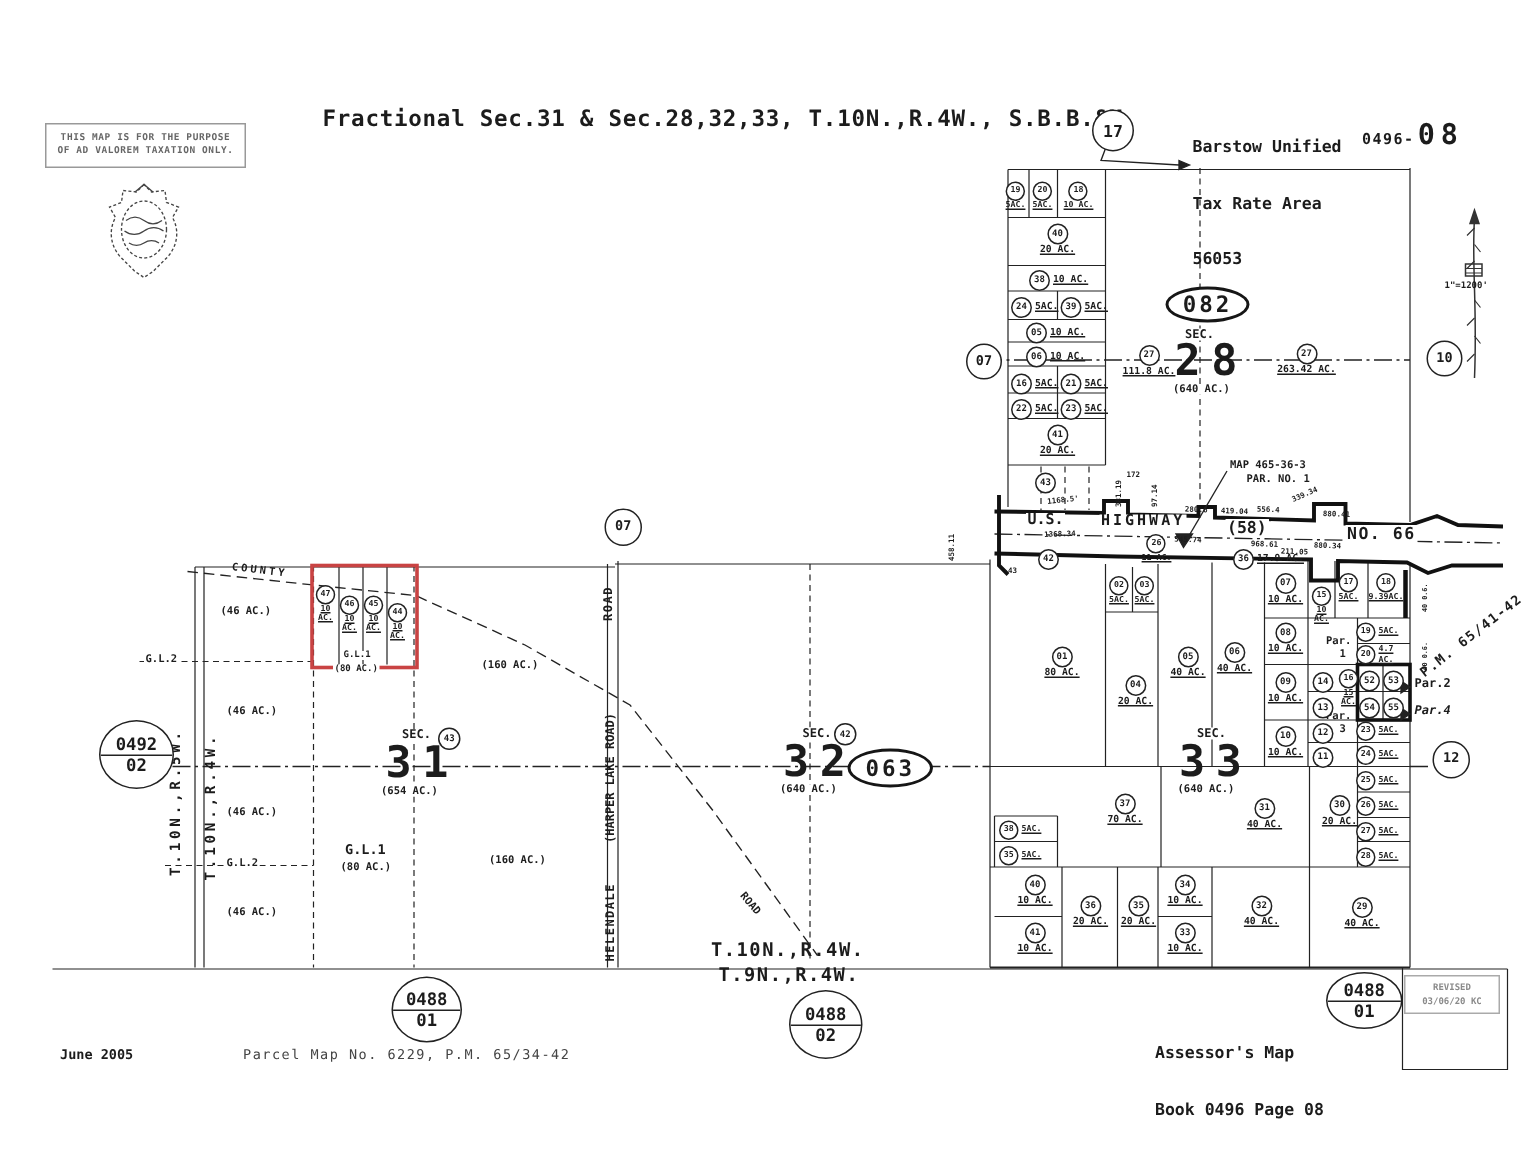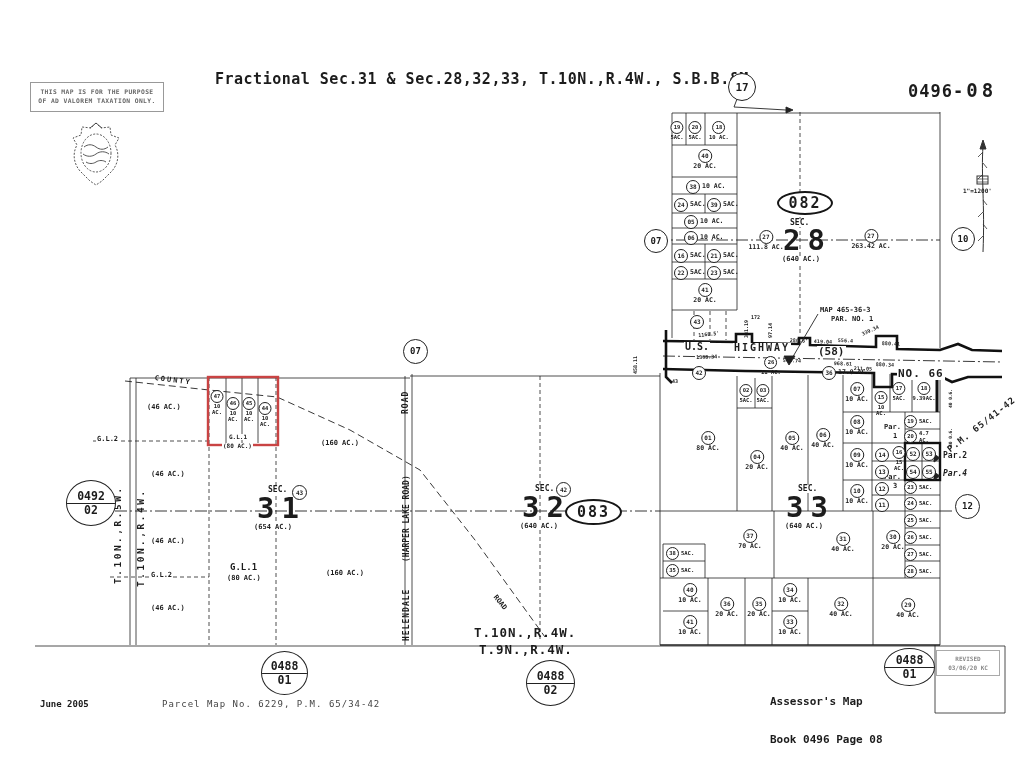--- a/index.html
+++ b/index.html
@@ -12,38 +12,38 @@
   .s8{font-size:8px}.s9{font-size:9px}.s10{font-size:10px}.s11{font-size:11px}
   .s12{font-size:12.5px;letter-spacing:1px}
   .vt{font-size:9.5px;letter-spacing:2.5px}
   .big{font-size:29px;letter-spacing:7px;line-height:1;}
   .bg{background:#fff;padding:0 1px;}
   .ls1{letter-spacing:1px}.ls2{letter-spacing:2px}
   .pl{position:absolute;display:flex;gap:2px;align-items:center;}
   .ps{flex-direction:column;align-items:center;transform:translateX(-50%);gap:0;}
   .cn{display:inline-flex;align-items:center;justify-content:center;width:12px;height:12px;
       border:1px solid #222;border-radius:50%;font-size:6px;font-weight:bold;background:#fff;flex:none;line-height:1;}
-  .pt{font-size:6.5px;font-weight:bold;text-align:center;line-height:1.12;white-space:pre;}
+  .pt{font-size:6.5px;font-weight:bold;text-align:center;line-height:1.12;white-space:pre;text-decoration:underline;}
   .sm .cn{width:11px;height:11px;font-size:5.5px}
   .sm .pt{font-size:5.5px}
   .cbig{position:absolute;border:1.3px solid #222;border-radius:50%;display:flex;align-items:center;
         justify-content:center;font-weight:bold;background:#fff;line-height:1;}
   .eref{position:absolute;border:2.2px solid #161616;border-radius:50%;display:flex;align-items:center;
         justify-content:center;font-size:15px;font-weight:bold;letter-spacing:2px;background:#fff;}
   .pref{position:absolute;border:1.4px solid #222;border-radius:50%;background:#fff;display:flex;
         flex-direction:column;font-weight:bold;text-align:center;font-size:11.5px;overflow:hidden;}
   .pref .pr-t{flex:1;border-bottom:1.3px solid #222;display:flex;align-items:flex-end;justify-content:center;line-height:1.1;}
   .pref .pr-b{flex:1;display:flex;align-items:flex-start;justify-content:center;line-height:1.15;}
   #title{position:absolute;left:215px;top:70px;font-size:15px;font-weight:bold;letter-spacing:.5px;white-space:pre;}
   #disclaimer{position:absolute;left:30px;top:82px;width:132px;height:28px;border:1px solid #999;
       display:flex;flex-direction:column;align-items:center;justify-content:center;
       font-size:6.3px;color:#666;letter-spacing:.4px;line-height:1.4;font-weight:bold;}
   #taxarea{position:absolute;left:795px;top:67px;font-size:11px;font-weight:bold;line-height:12.5px;white-space:pre;}
   #pagecode{position:absolute;left:908px;top:79px;display:flex;align-items:baseline;font-weight:bold;}
-  #pagecode .pc-a{font-size:17px;letter-spacing:1px}
+  #pagecode .pc-a{font-size:10px;letter-spacing:1px}
   #pagecode .pc-b{font-size:19px;letter-spacing:4px;margin-left:2px}
   #assessor{position:absolute;left:770px;top:671px;font-size:11px;font-weight:bold;line-height:12.5px;white-space:pre;}
   #revbox{position:absolute;left:936px;top:650px;width:62px;height:24px;border:1px solid #aaa;
       display:flex;flex-direction:column;align-items:center;justify-content:center;
       font-size:6px;color:#8a8a8a;line-height:1.5;font-weight:bold;}
   #datefoot{position:absolute;left:40px;top:699px;font-size:9px;font-weight:bold;}
   #pmnote{position:absolute;left:162px;top:699px;font-size:9px;color:#444;letter-spacing:1px;}
 </style>
 </head>
 <body>
@@ -106,20 +106,25 @@
     </g>
   </svg>
 
   <div id="title">Fractional Sec.31 &amp; Sec.28,32,33, T.10N.,R.4W., S.B.B.&amp;M.</div>
 
   <div id="disclaimer">
     <div>THIS MAP IS FOR THE PURPOSE</div>
     <div>OF AD VALOREM TAXATION ONLY.</div>
   </div>
 
+  <div id="taxarea">
+    <div>Barstow Unified</div>
+    <div>Tax Rate Area</div>
+    <div>56053</div>
+  </div>
 
   <div id="pagecode">
     <span class="pc-a">0496-</span>
     <span class="pc-b">08</span>
   </div>
 
   <div id="assessor">
     <div>Assessor's Map</div>
     <div>Book 0496 Page 08</div>
     
@@ -158,21 +163,21 @@
       <div class="t big" style="left: 786px; top: 493px;">33</div>
       <div class="t s7 bg" style="left: 784px; top: 523px;">(640 AC.)</div>
       <div class="t s8 bg" style="left: 789px; top: 219px;">SEC.</div>
       <div class="t big" style="left: 783px; top: 226px;">28</div>
       <div class="t s7 bg" style="left: 781px; top: 256px;">(640 AC.)</div>
       <div class="t s12" style="left: 474px; top: 626px;">T.10N.,R.4W.</div>
       <div class="t s12" style="left: 479px; top: 643px;">T.9N.,R.4W.</div>
       <div class="t s10 bg" style="left: 684px; top: 342px;">U.S.</div>
       <div class="t s10 ls2 bg" style="left: 733px; top: 343px;">HIGHWAY</div>
       <div class="t s11 bg" style="left: 817px; top: 346px;">(58)</div>
-      <div class="t s11 ls1 bg" style="left: 897px; top: 368px;">NO. 66</div>
+      <div class="t s11 ls1 bg" style="left: 897px; top: 350px;">NO. 66</div>
       <div class="t s7" style="left: 820px; top: 307px;">MAP 465-36-3</div>
       <div class="t s7" style="left: 831px; top: 316px;">PAR. NO. 1</div>
       <div class="t s7" style="left: 884px; top: 424px;">Par.</div>
       <div class="t s7" style="left: 893px; top: 433px;">1</div>
       <div class="t s7" style="left: 884px; top: 474px;">Par.</div>
       <div class="t s7" style="left: 893px; top: 483px;">3</div>
       <div class="t s8" style="left: 943px; top: 452px;">Par.2</div>
       <div class="t s8" style="left: 943px; top: 470px; font-style: italic;">Par.4</div>
       <div class="t s9 ls1" style="left: 946px; top: 447px; transform: rotate(-38deg);">P.M. 65/41-42</div>
       <div class="t s5" style="left: 696px; top: 355px; transform: rotate(-2deg);">1368.34</div>
@@ -458,21 +463,21 @@
         <span class="pt">40 AC.</span>
       </div>
       <div class="cbig" style="left: 728px; top: 73px; width: 26px; height: 26px; font-size: 11px;">17</div>
       <div class="cbig" style="left: 644px; top: 229px; width: 22px; height: 22px; font-size: 9px;">07</div>
       <div class="cbig" style="left: 951px; top: 227px; width: 22px; height: 22px; font-size: 9px;">10</div>
       <div class="cbig" style="left: 403px; top: 339px; width: 23px; height: 23px; font-size: 9px;">07</div>
       <div class="cbig" style="left: 955px; top: 494px; width: 23px; height: 23px; font-size: 9px;">12</div>
       <div class="cbig" style="left: 292px; top: 485px; width: 13px; height: 13px; font-size: 6px;">43</div>
       <div class="cbig" style="left: 556px; top: 482px; width: 13px; height: 13px; font-size: 6px;">42</div>
       <div class="eref" style="left: 777px; top: 191px; width: 52px; height: 20px;">082</div>
-      <div class="eref" style="left: 565px; top: 499px; width: 53px; height: 22px;">083</div>
+      <div class="eref" style="left: 565px; top: 499px; width: 53px; height: 22px;">063</div>
       <div class="pref" style="left: 66px; top: 480px; width: 48px; height: 44px;">
         <div class="pr-t">0492</div>
         <div class="pr-b">02</div>
       </div>
       <div class="pref" style="left: 261px; top: 651px; width: 45px; height: 42px;">
         <div class="pr-t">0488</div>
         <div class="pr-b">01</div>
       </div>
       <div class="pref" style="left: 526px; top: 660px; width: 47px; height: 44px;">
         <div class="pr-t">0488</div>

